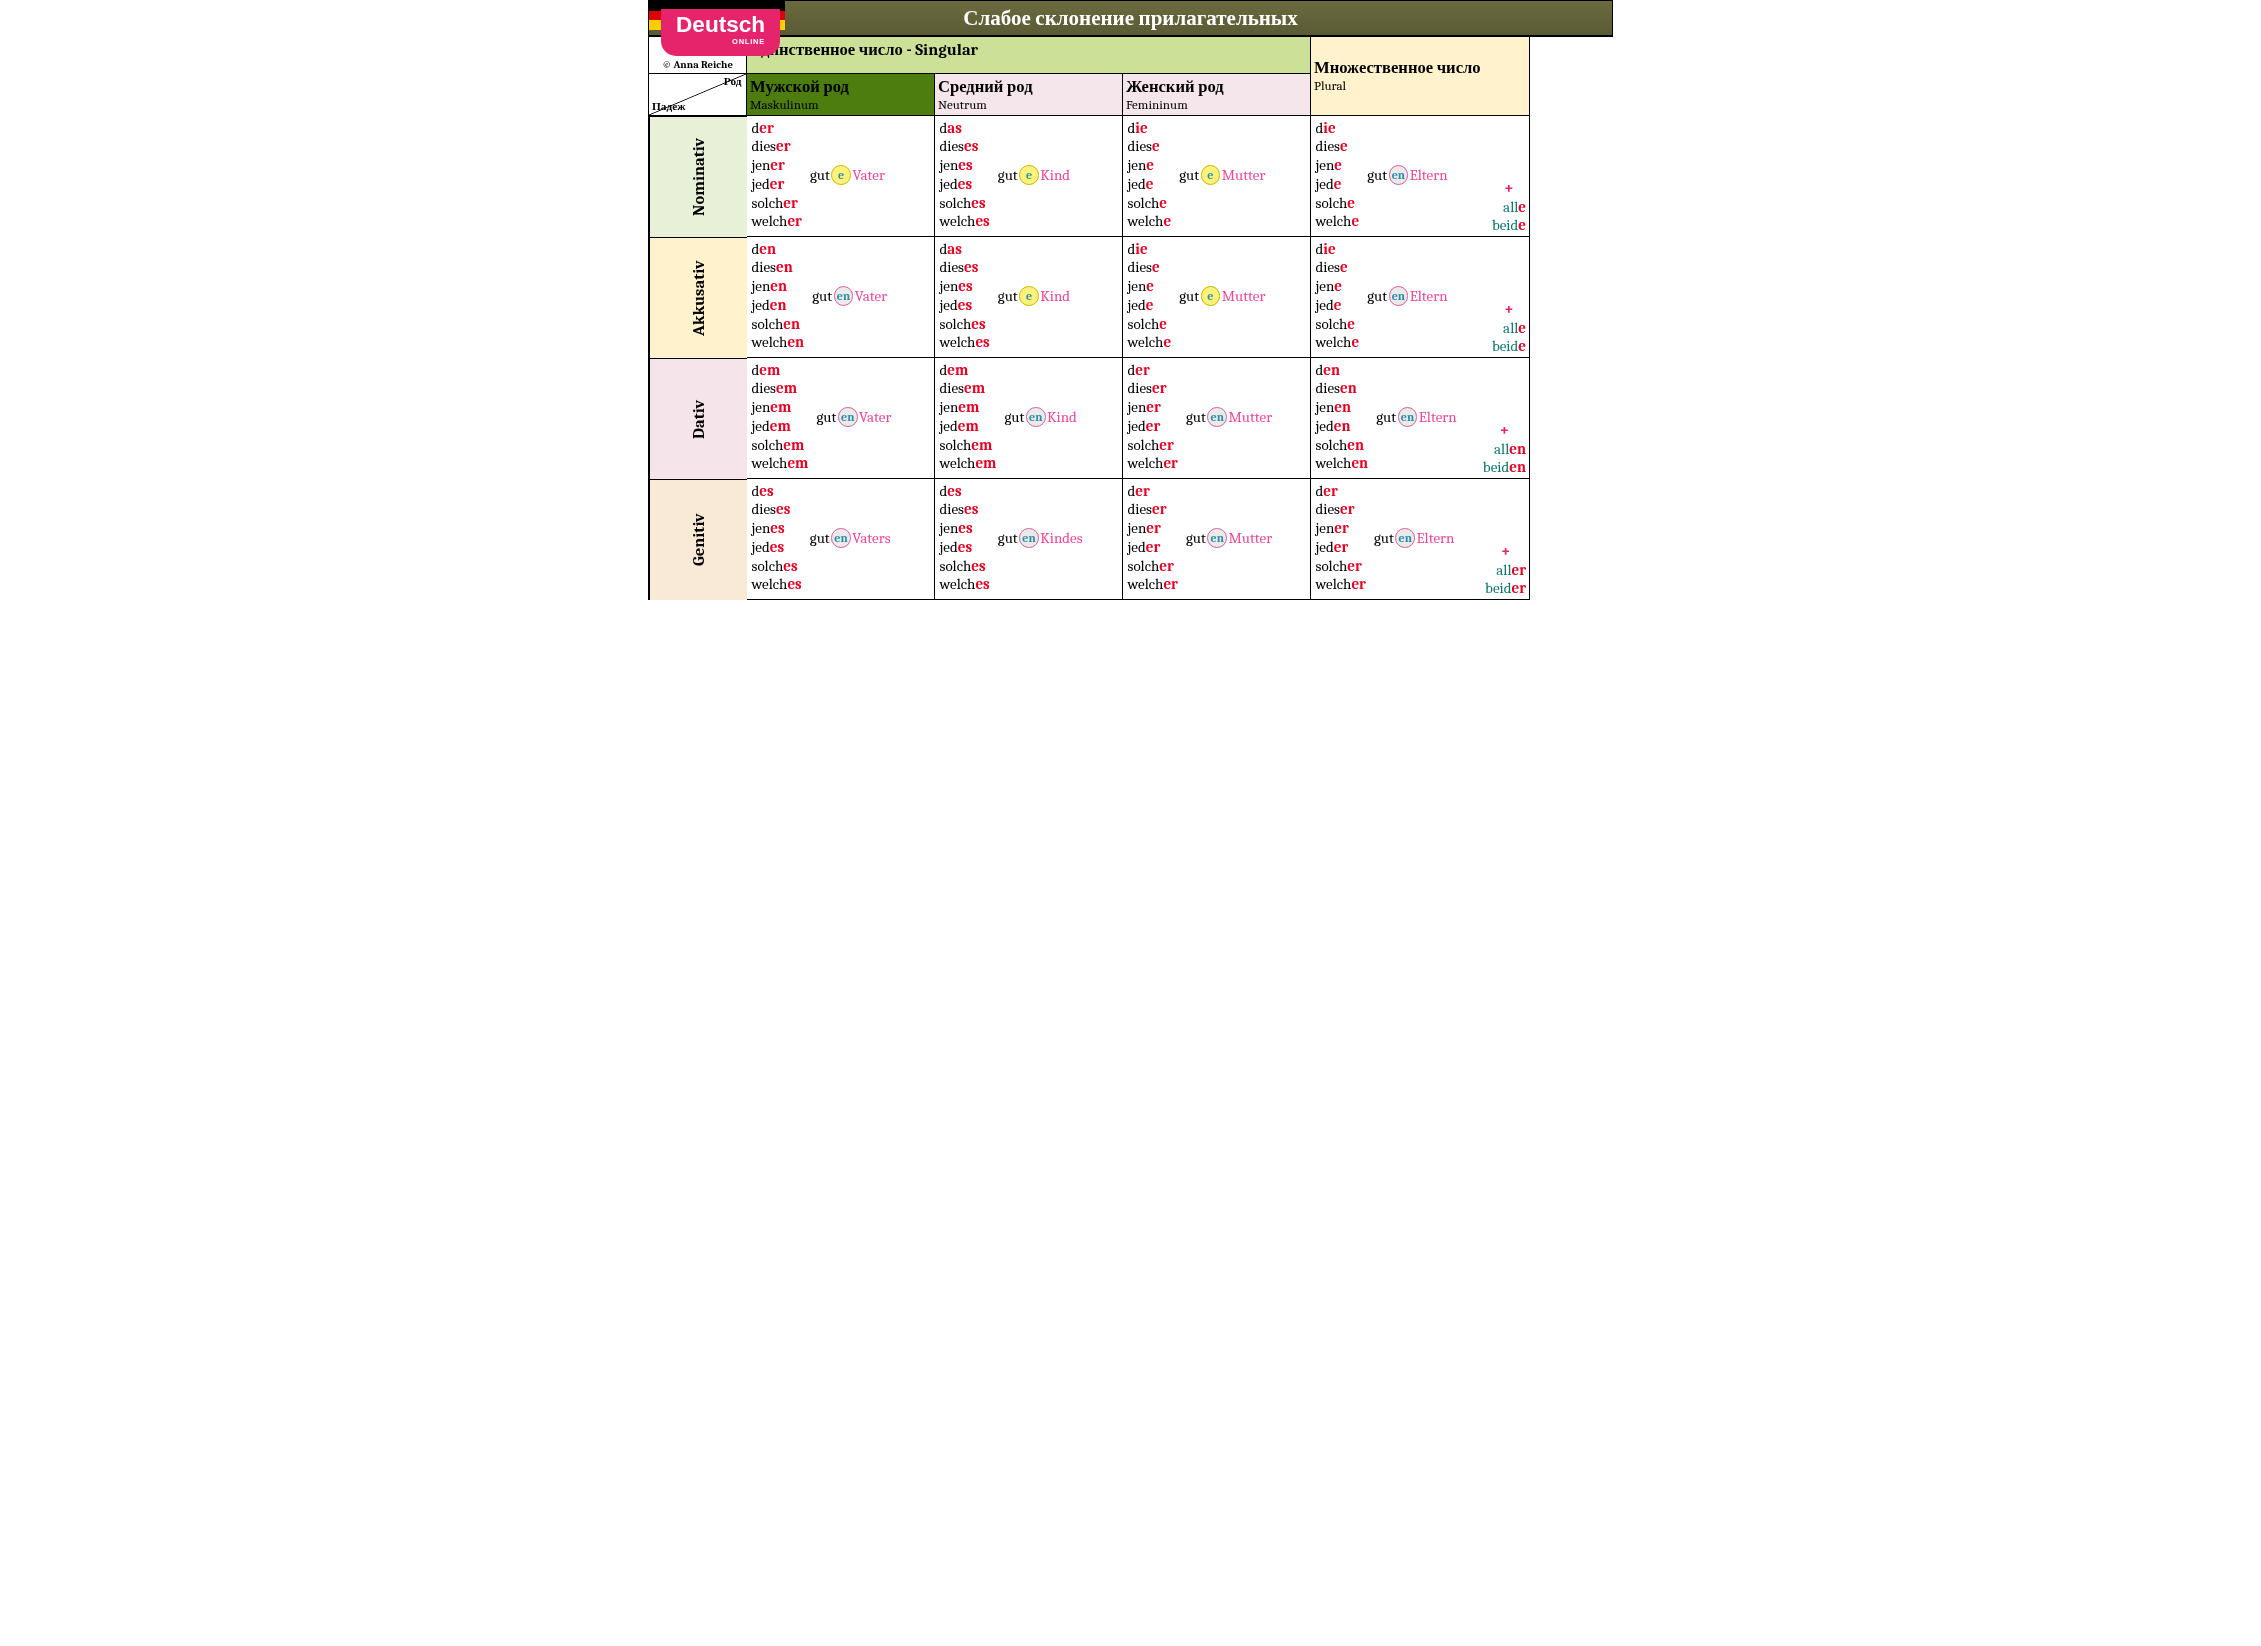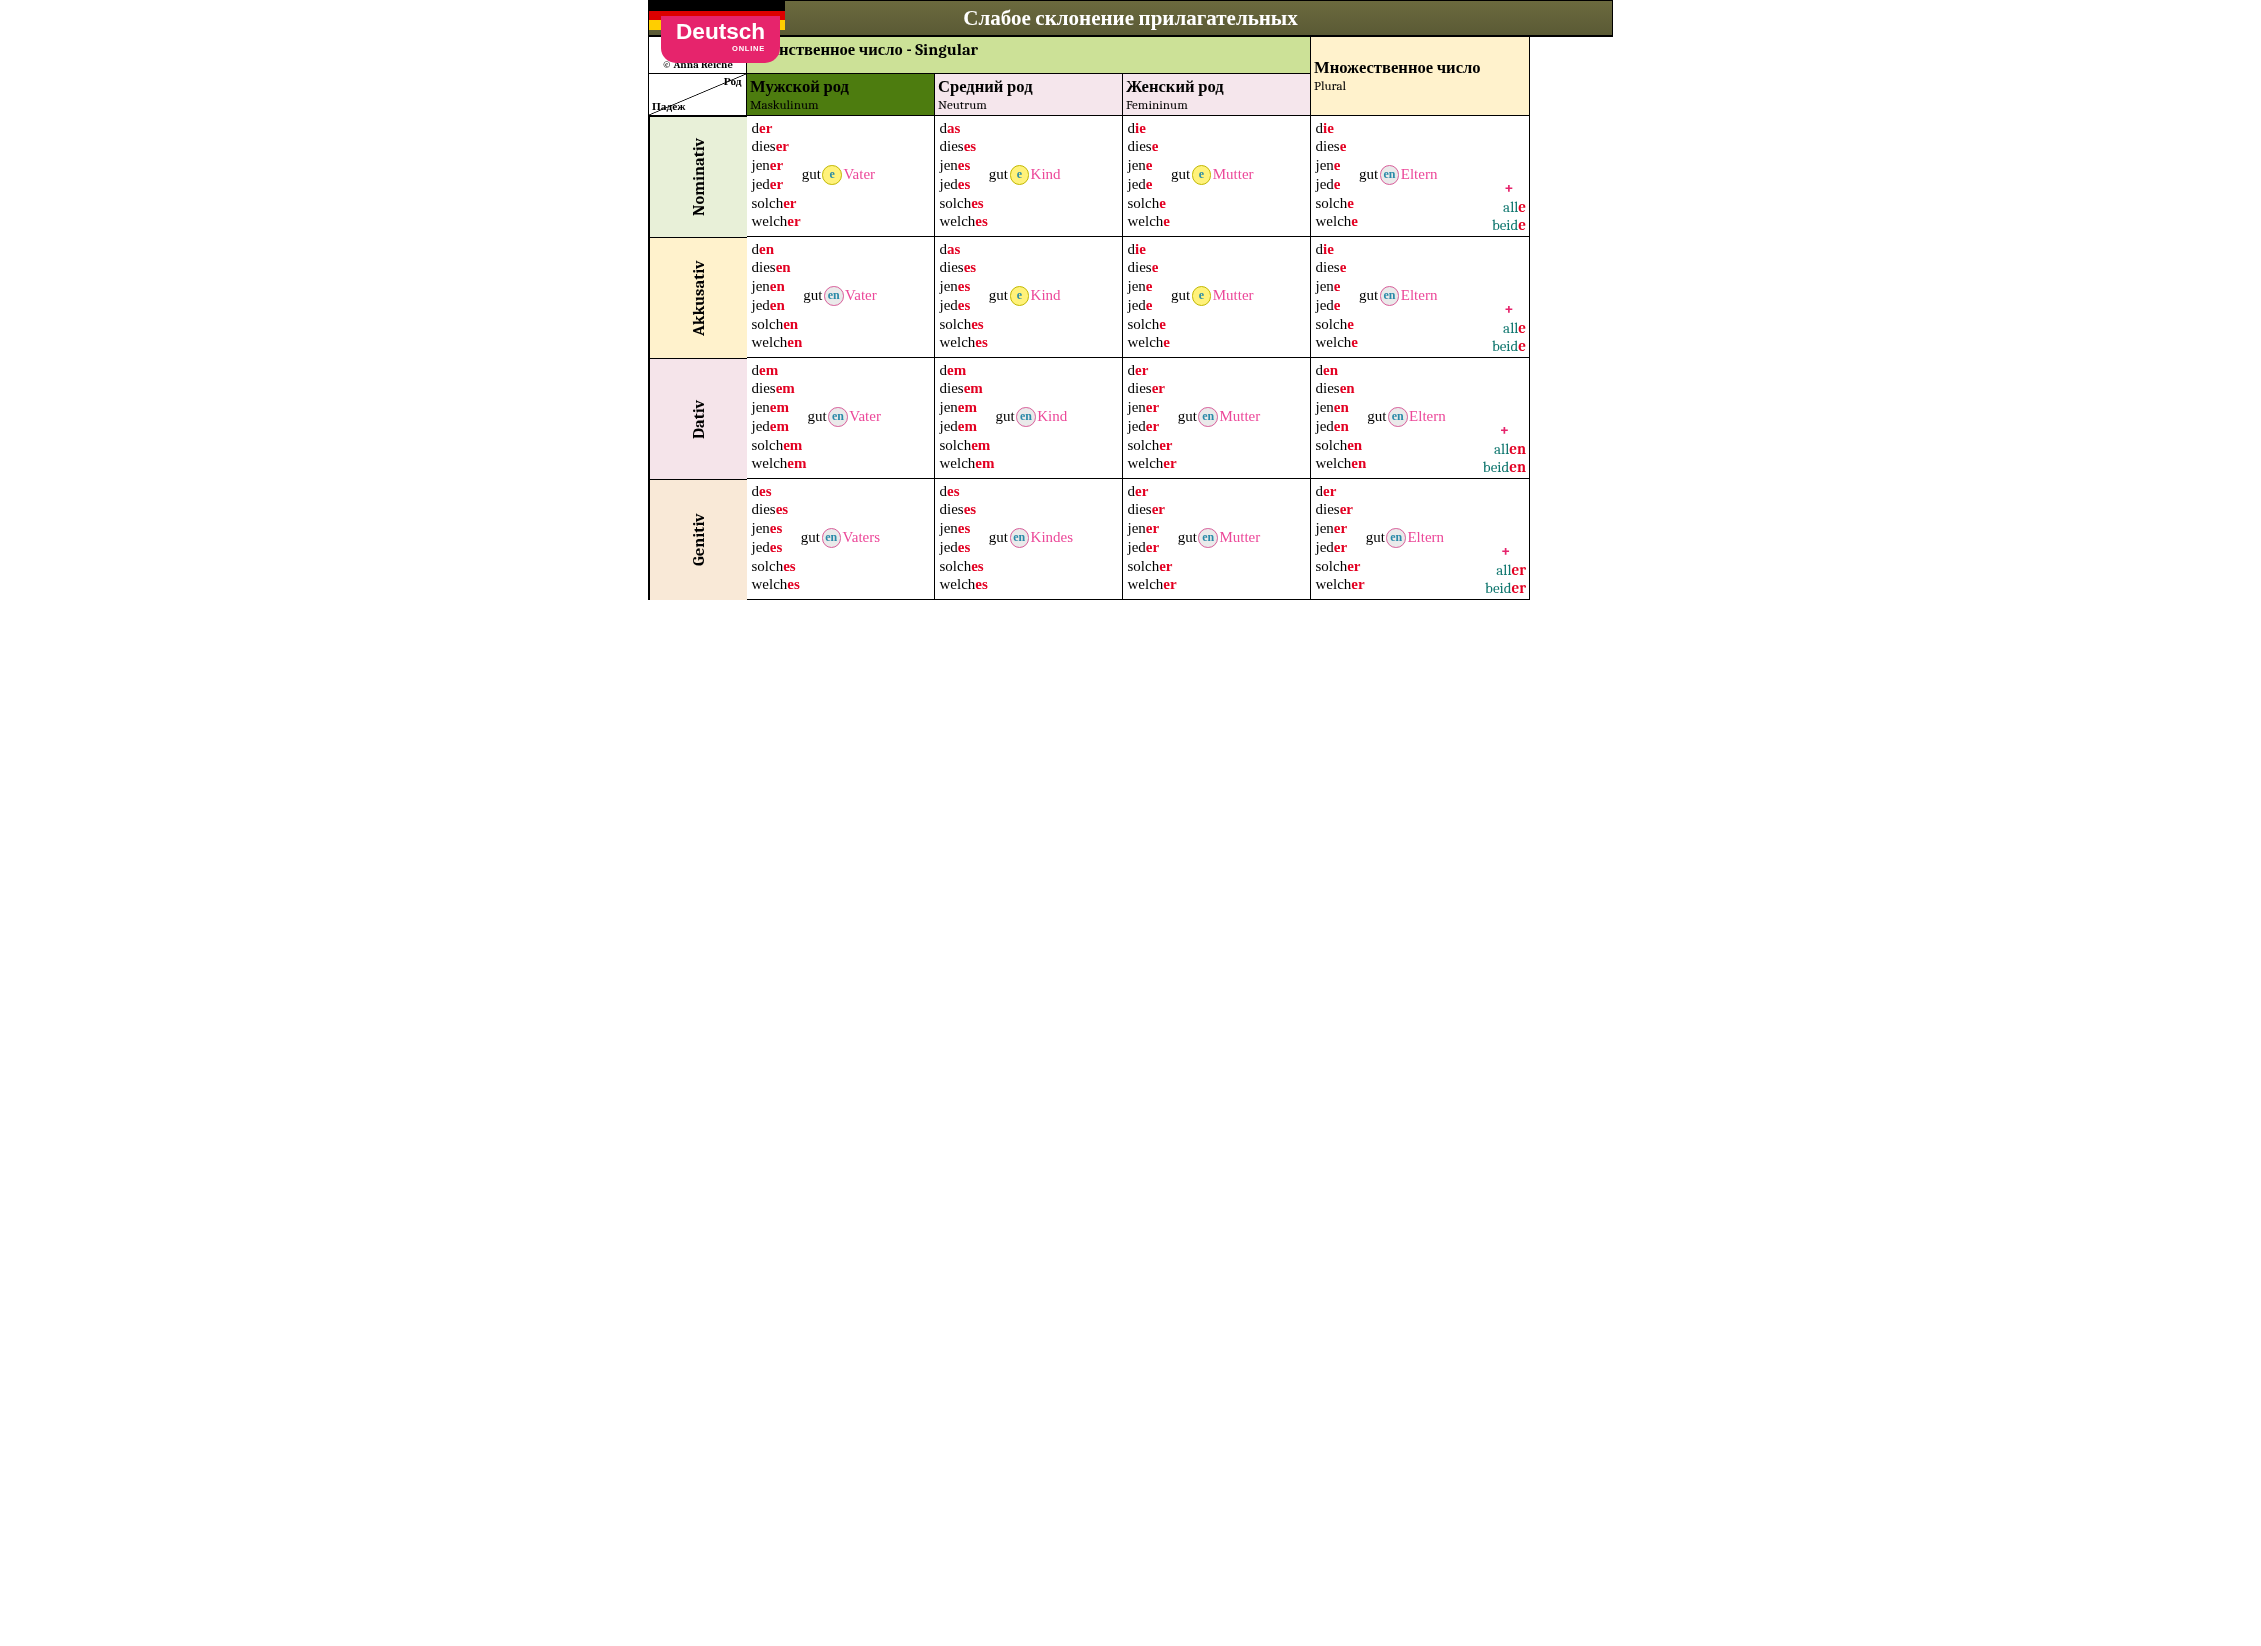--- a/index.html
+++ b/index.html
@@ -29,21 +29,21 @@
     height: 29px;
     display: flex;
     flex-direction: column;
   }
   .flag::before { content: ""; flex: 1; background: #000; }
   .flag-mid { flex: 1; background: #dd0000; }
   .flag::after { content: ""; flex: 1; background: #ffce00; }
   .logo {
     position: absolute;
     left: 12px;
-    top: 15px;
+    top: 8px;
     background: #e6246c;
     color: #fff;
     font-family: Arial, sans-serif;
     font-weight: bold;
     font-size: 22.6px;
     padding: 4.5px 15px 10.6px 15px;
     border-radius: 0 0 15px 15px;
     z-index: 10;
     line-height: 1;
   }
@@ -106,23 +106,22 @@
     text-align: center;
     font-weight: bold;
     font-size: 16.6px;
     display: flex;
     align-items: center;
     justify-content: center;
   }
   .content {
     display: flex;
     align-items: center;
-    gap: 1px;
+    gap: 8px;
     padding: 1.5px;
-    font-family: Liberation Serif, serif;
   }
   .det-list {
     display: flex;
     flex-direction: column;
     line-height: 1.25;
   }
   .det .s { color: #000; }
   .det .e { color: #e30022; font-weight: bold; }
   .adj {
     display: flex;

